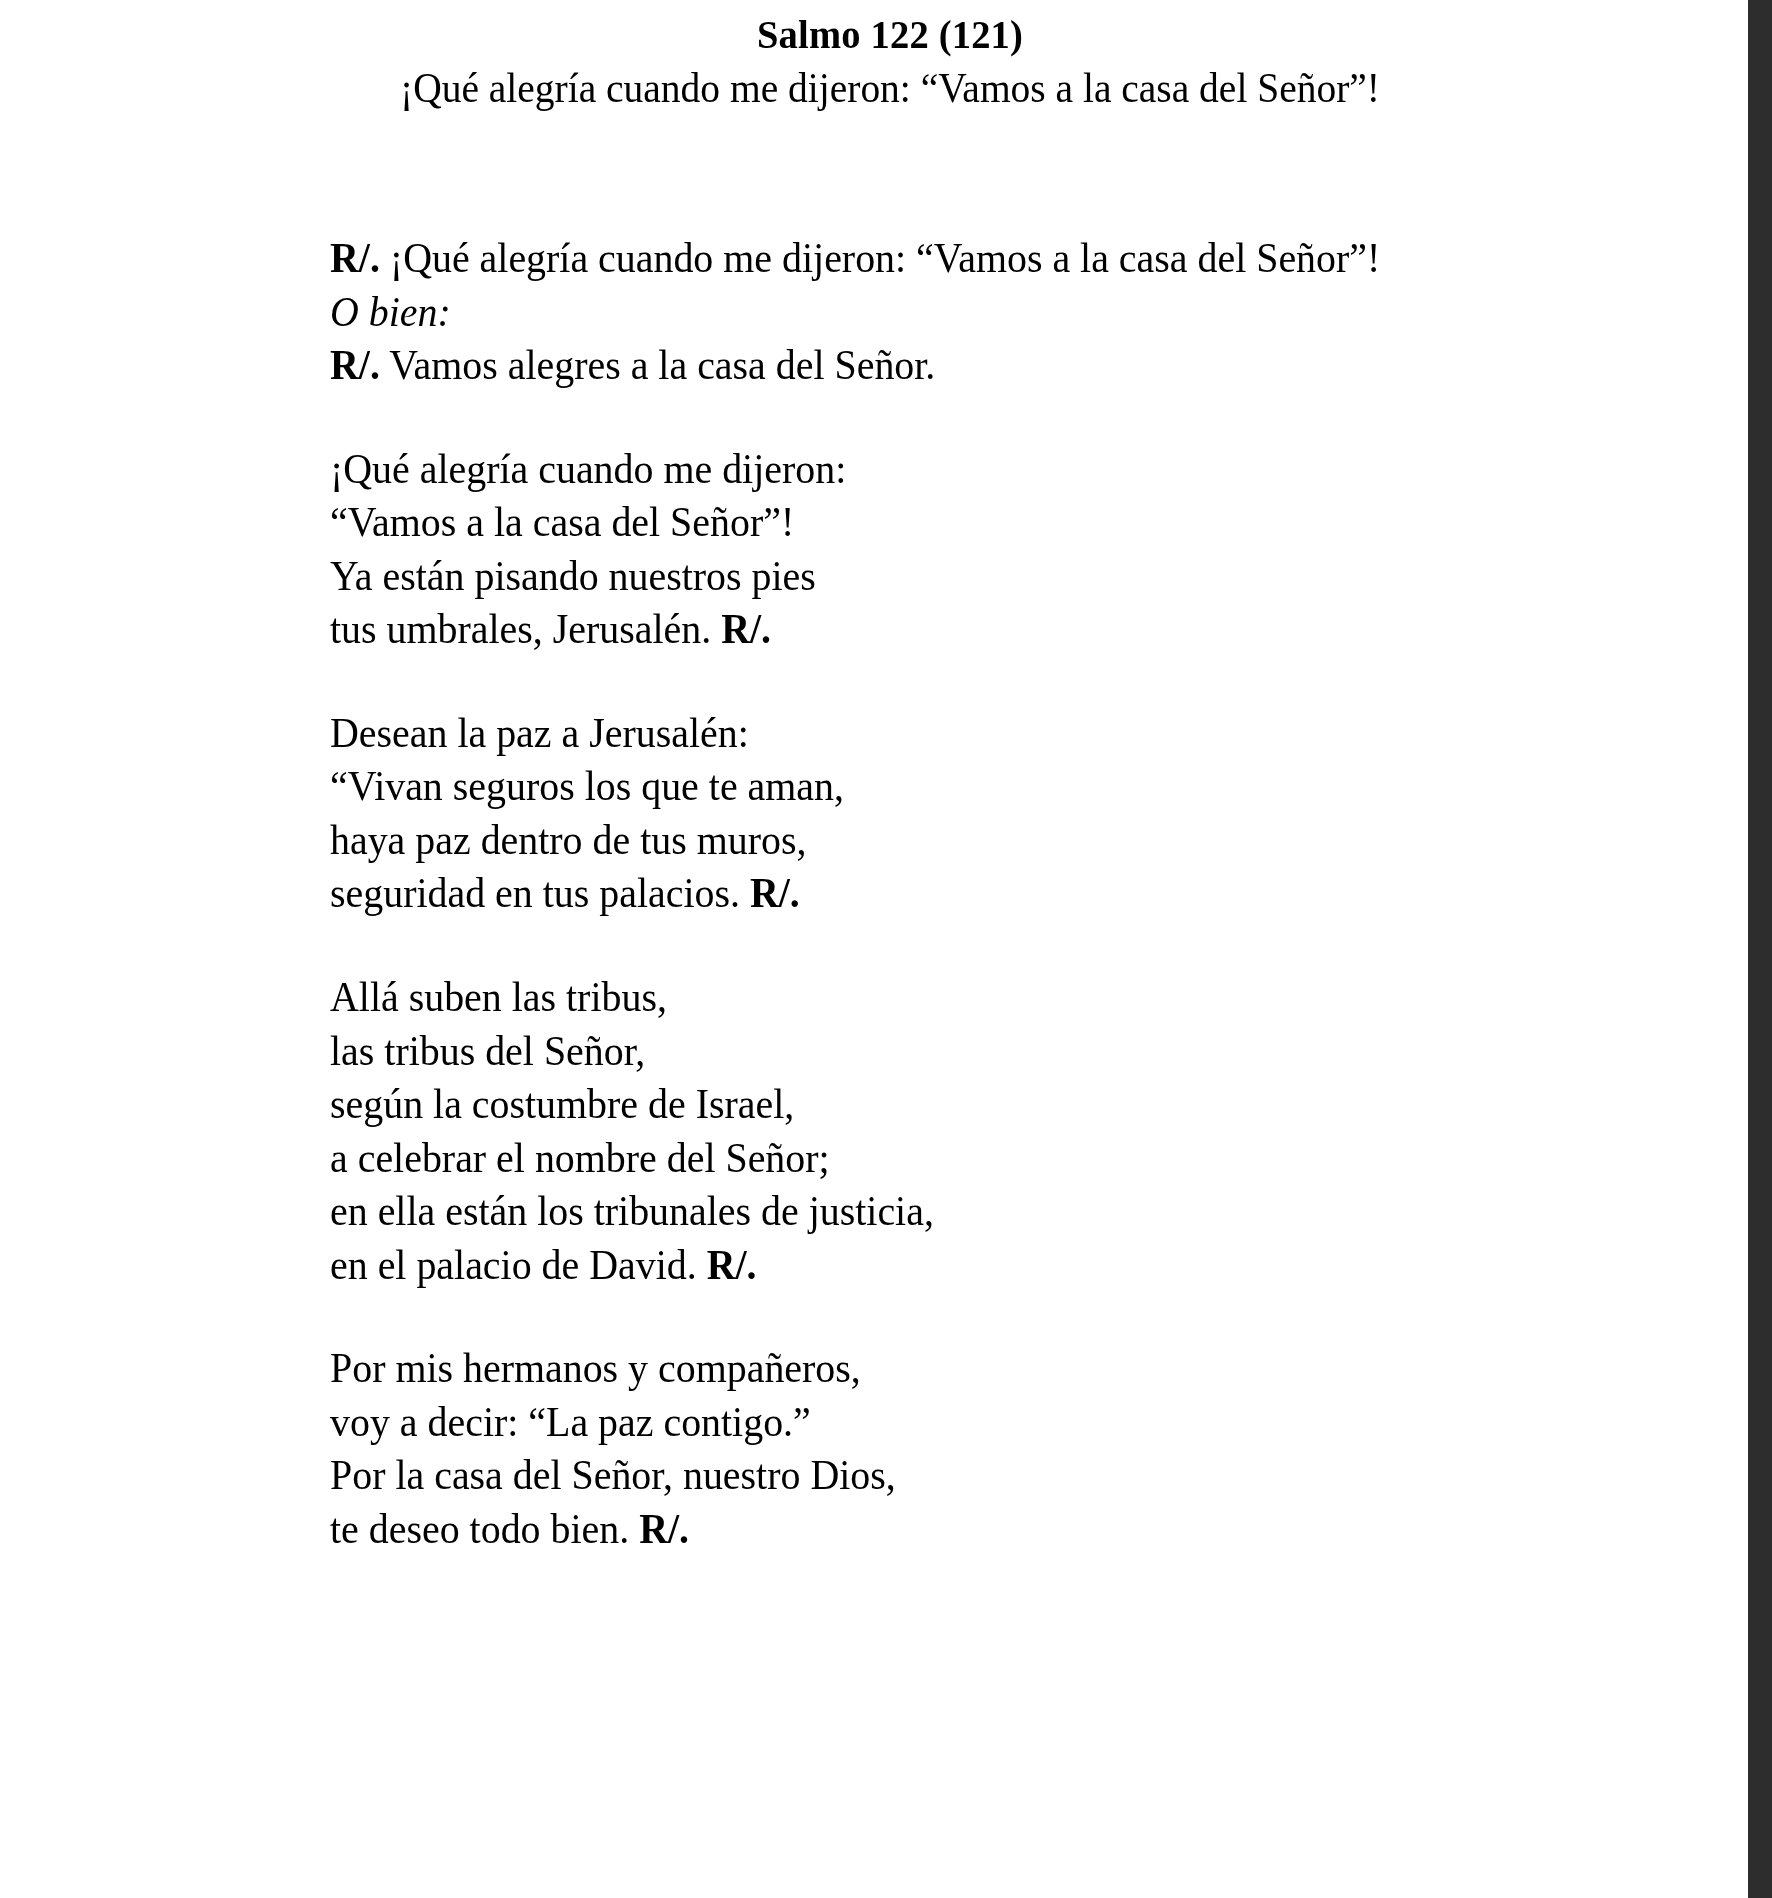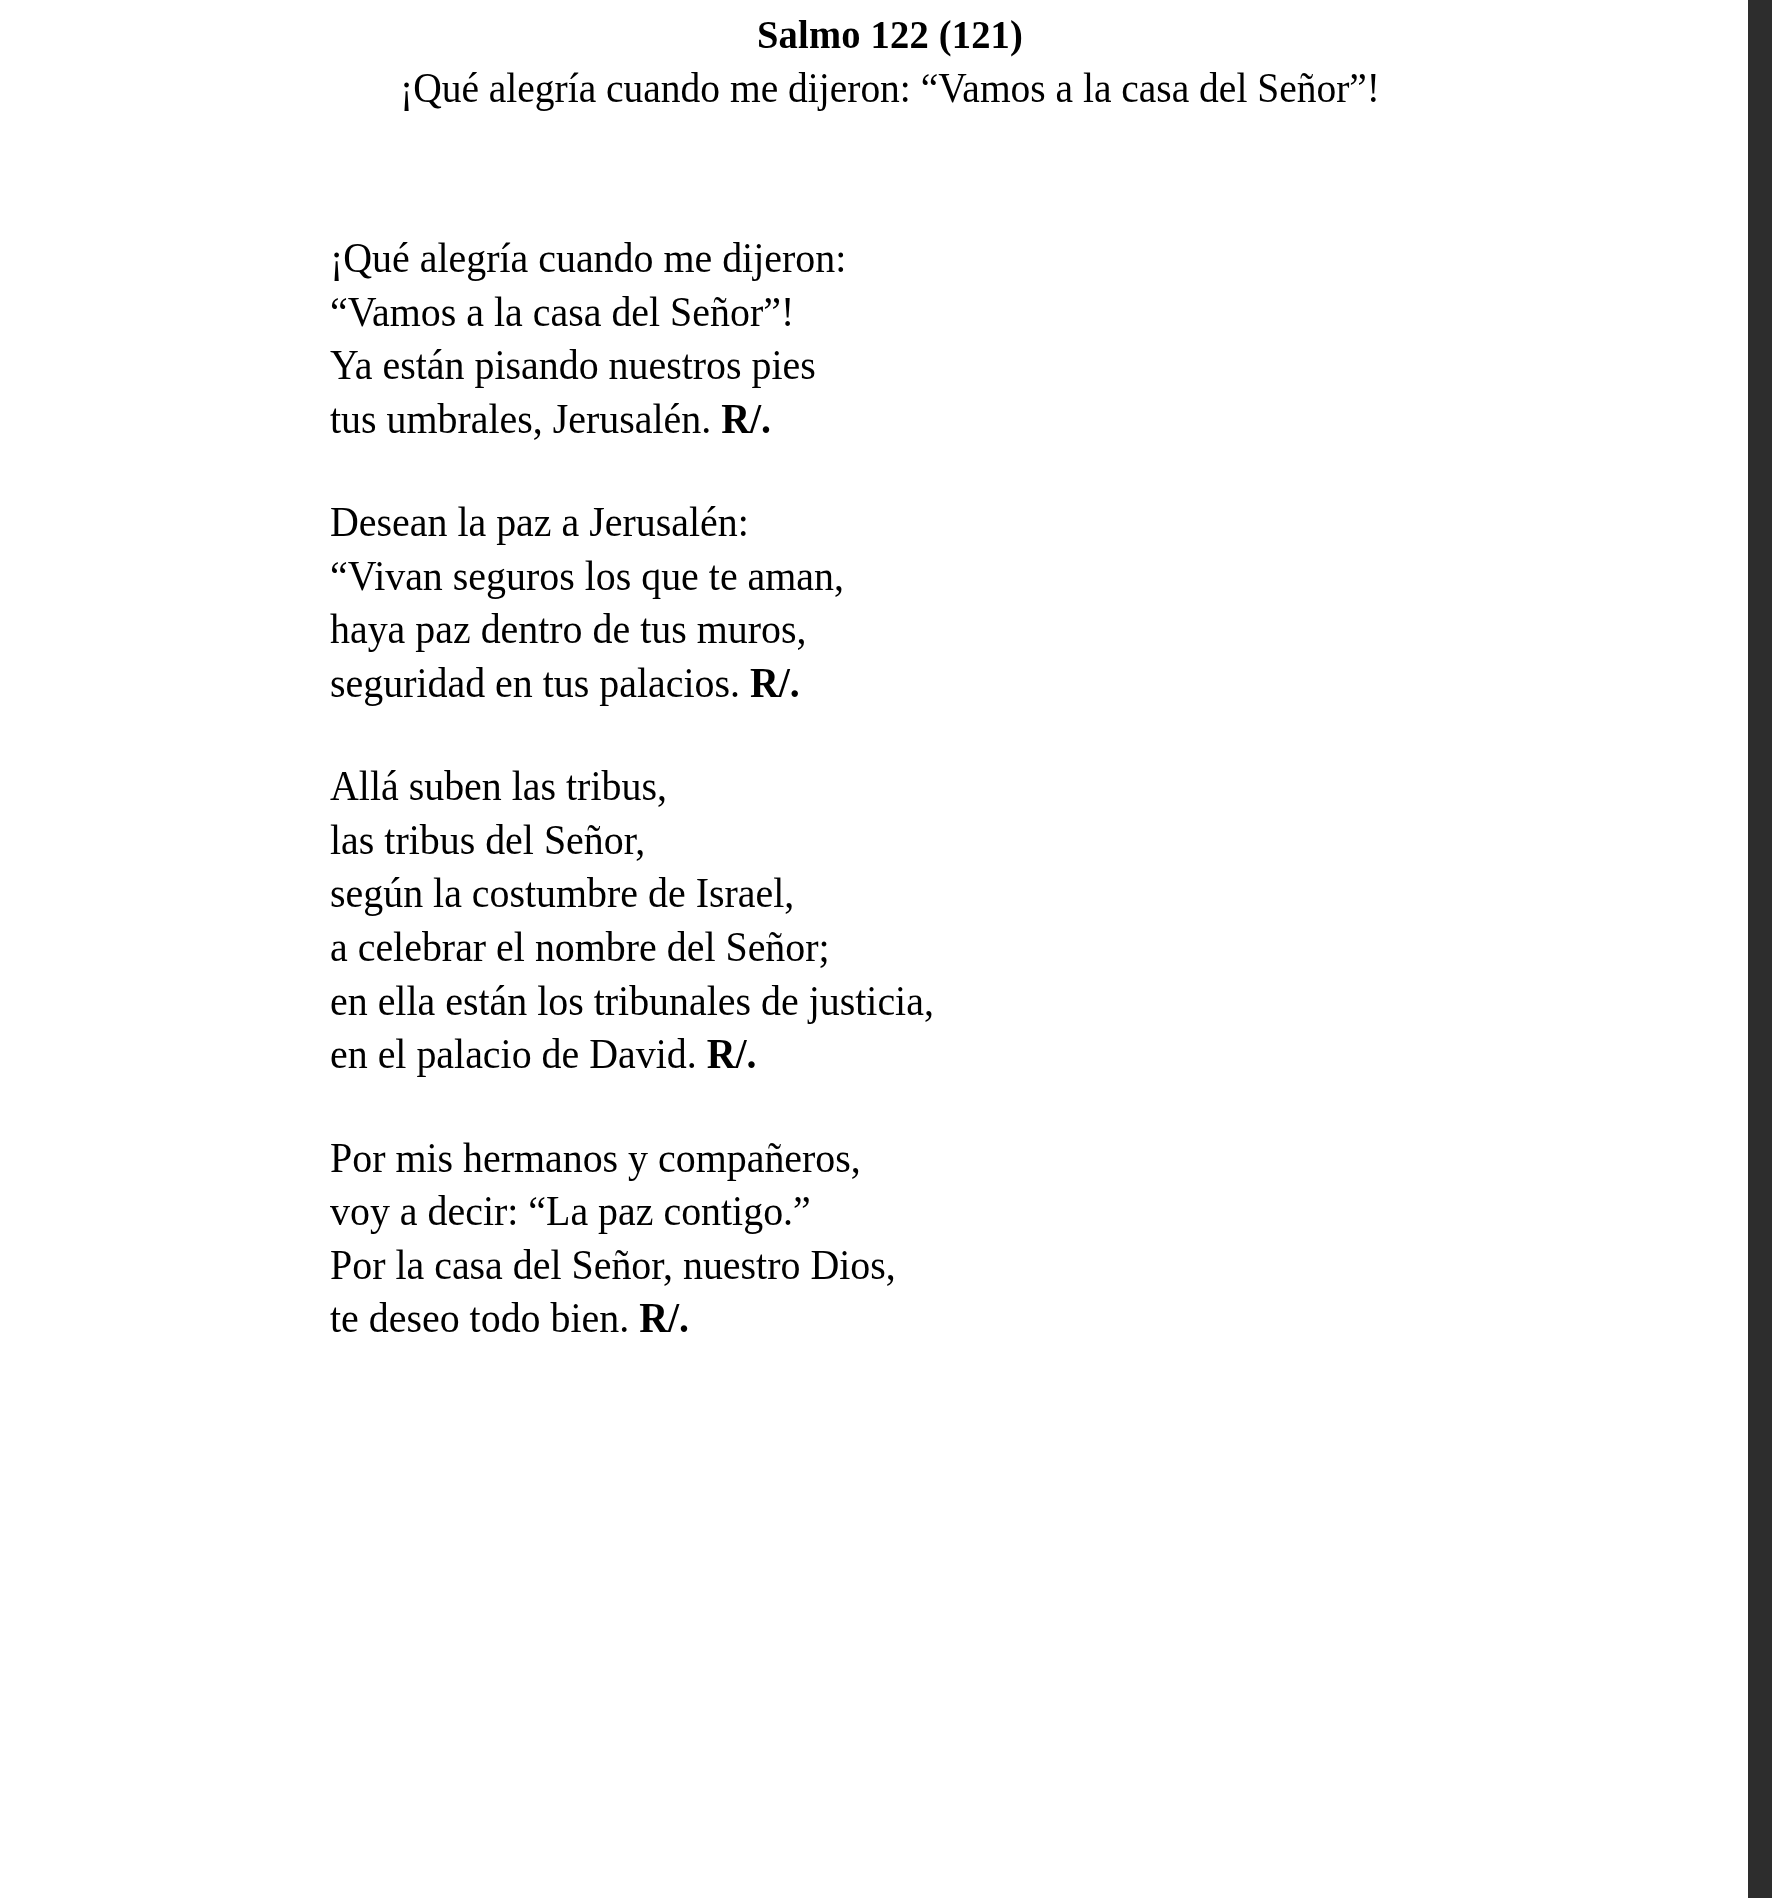--- a/index.html
+++ b/index.html
@@ -95,20 +95,25 @@
 
 <div id="page">
 
   <div id="heading">
     <div id="psalm-title">Salmo 122 (121)</div>
     <div id="psalm-antiphon-heading">¡Qué alegría cuando me dijeron: “Vamos a la casa del Señor”!</div>
   </div>
 
   <div id="body-text">
 
+    <div class="stanza">
+      <div class="line"><span class="resp">R/.</span><span> ¡Qué alegría cuando me dijeron: “Vamos a la casa del Señor”!</span></div>
+      <div class="line italic">O bien:</div>
+      <div class="line"><span class="resp">R/.</span><span> Vamos alegres a la casa del Señor.</span></div>
+    </div>
 
     <div class="stanza">
       <div class="line"><span>¡Qué alegría cuando me dijeron:</span><span class="inline-resp"></span></div>
       <div class="line"><span>“Vamos a la casa del Señor”!</span><span class="inline-resp"></span></div>
       <div class="line"><span>Ya están pisando nuestros pies</span><span class="inline-resp"></span></div>
       <div class="line"><span>tus umbrales, Jerusalén. </span><span class="inline-resp">R/.</span></div>
     </div>
 
     <div class="stanza">
       <div class="line"><span>Desean la paz a Jerusalén:</span><span class="inline-resp"></span></div>

